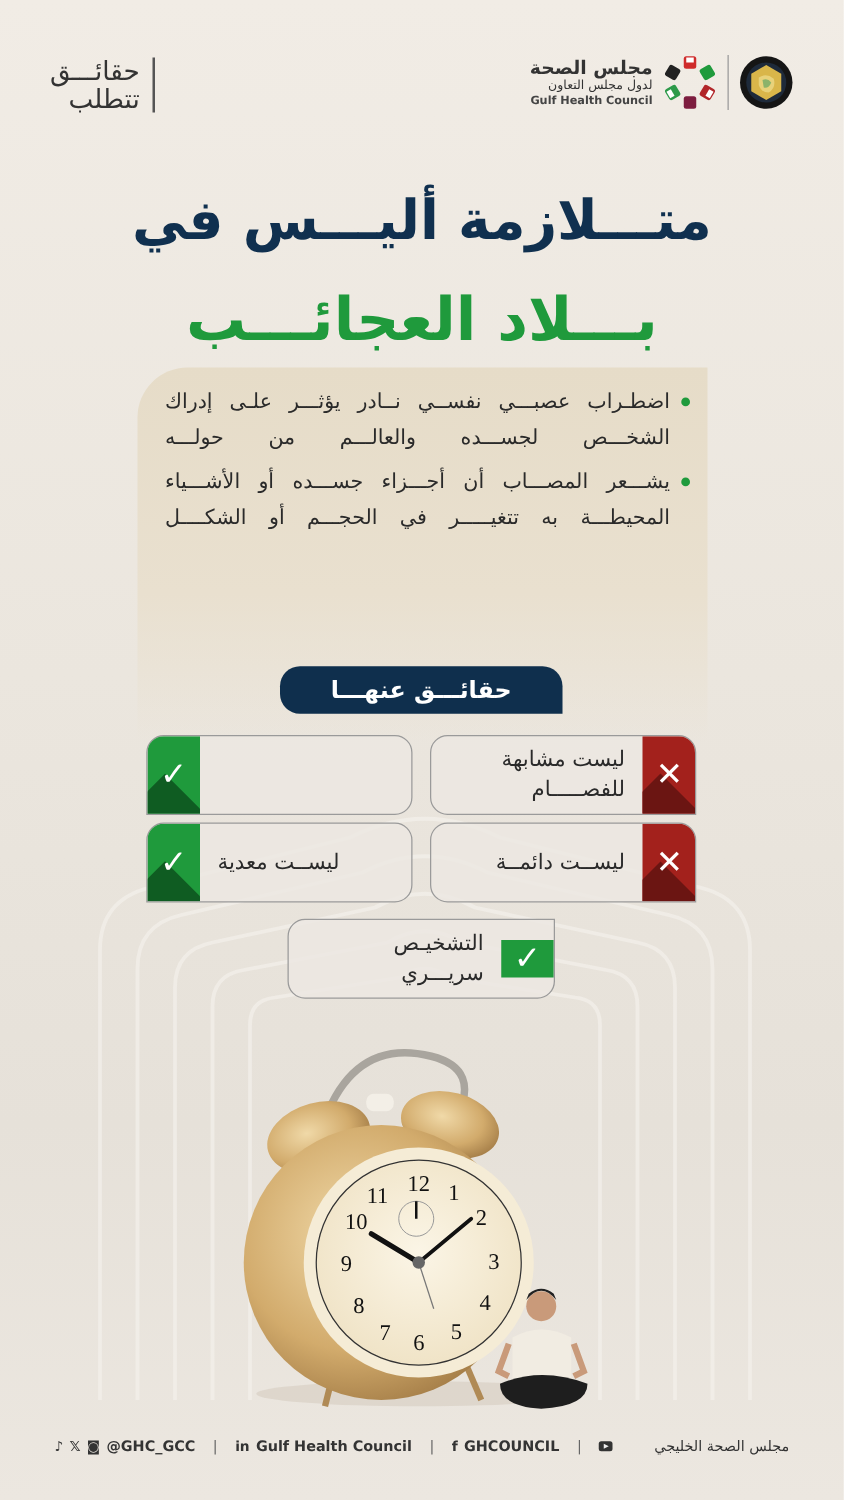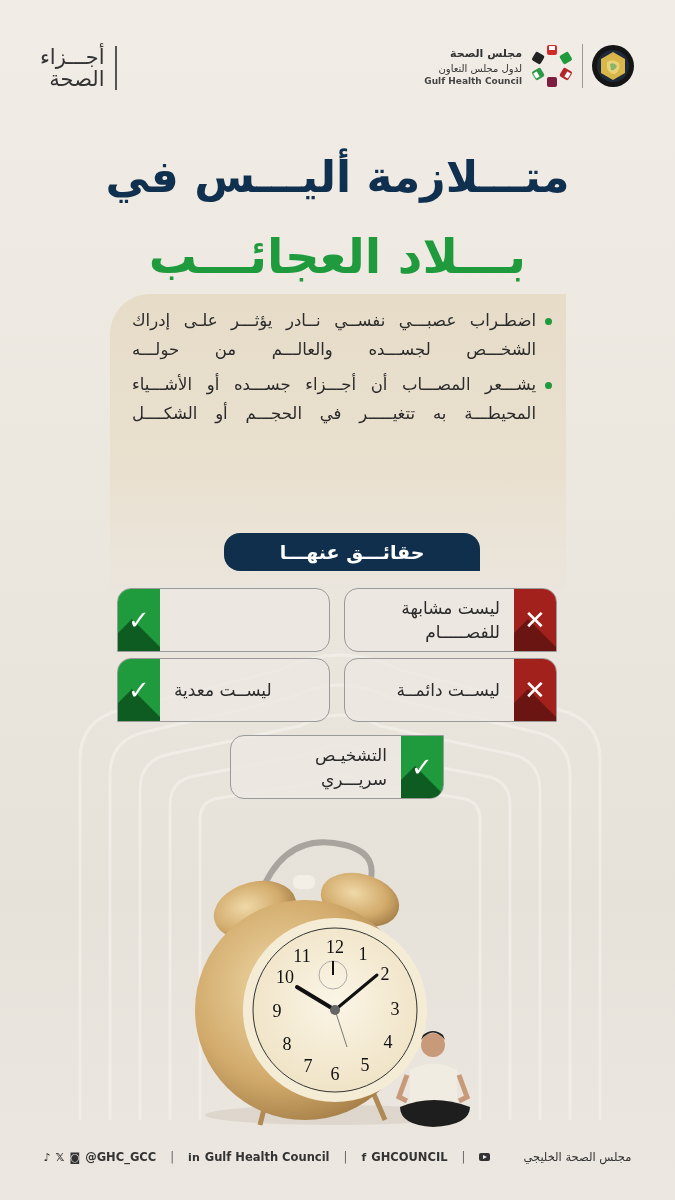--- a/index.html
+++ b/index.html
@@ -21,21 +21,21 @@
   }
   .guide-text {
     direction: rtl; text-align: right; font-size: 21px; line-height: 22px; color: #333;
     font-family: "DejaVu Sans", sans-serif;
   }
   .guide-bar { width: 2px; height: 44px; background: #555; margin-left: 10px; }
   .council {
     position: absolute; right: 40px; top: 44px; display: flex; align-items: center; gap: 8px;
   }
   .council-text { direction: rtl; text-align: right; color: #333; }
-  .council-ar1 { font-size: 11px; font-weight: bold; line-height: 16px; }
+  .council-ar1 { font-size: 15px; font-weight: bold; line-height: 16px; }
   .council-ar2 { font-size: 10px; line-height: 14px; }
   .council-en { font-size: 9px; direction: ltr; text-align: right; font-weight: bold; color: #444; }
   .council-sep { width: 1px; height: 44px; background: #999; }
   
   .title {
     position: absolute; top: 150px; left: 0; width: 675px; text-align: center;
     direction: rtl; font-family: "DejaVu Sans", sans-serif; font-weight: bold;
   }
   .title-1 { font-size: 44px; color: #10304f; line-height: 54px; }
   .title-2 { font-size: 48px; color: #1f9a3c; line-height: 64px; margin-top: 20px; }
@@ -52,21 +52,21 @@
   .bullets li {
     position: relative; padding-right: 16px; font-size: 16.5px; line-height: 29px;
     color: #2a2a2a; margin-bottom: 6px; text-align: justify; text-align-last: justify;
   }
   .bullets li::before {
     content: ""; position: absolute; right: 0; top: 12px; width: 7px; height: 7px;
     border-radius: 50%; background: #1f9a3c;
   }
   
   .facts-head {
-    position: absolute; left: 224px; top: 533px; width: 256px; height: 38px;
+    position: absolute; left: 224px; top: 533px; width: 226px; height: 38px;
     background: #0f2f4d; color: #fff; border-radius: 16px 16px 0 16px;
     display: flex; align-items: center; justify-content: center;
     font-size: 19px; font-weight: bold; direction: rtl;
   }
   
   .card {
     position: absolute; height: 64px; display: flex; direction: rtl;
     border: 1.5px solid #9a9a9a; background: rgba(236,232,226,0.85);
     overflow: hidden;
   }
@@ -83,21 +83,21 @@
   .badge .shadow {
     position: absolute; left: 14px; top: 30px; width: 60px; height: 60px;
     transform: rotate(45deg); transform-origin: top left;
   }
   .badge.no .shadow { background: #6b1512; }
   .badge.yes .shadow { background: #0f5c22; }
   .badge .glyph { position: relative; z-index: 1; }
   .card.right { border-radius: 14px 14px 0 14px; }
   .card.left { border-radius: 14px 14px 14px 0; direction: ltr; }
   .card.left .label { direction: rtl; justify-content: flex-end; }
-  .card.center { border-radius: 14px 0 14px 14px; direction: ltr; }
+  .card.center { border-radius: 14px 0 14px 14px; direction: ltr; align-items: center; }
   
   .illus { position: absolute; left: 185px; top: 835px; width: 300px; height: 300px; }
   
   .footer {
     position: absolute; top: 1150px; left: 0; width: 675px; display: flex; justify-content: center;
     align-items: center; gap: 10px; font-size: 11.5px; color: #333; font-weight: bold;
   }
   .footer .sep { color: #666; font-weight: normal; margin: 0 4px; }
   .footer .item { display: flex; align-items: center; gap: 5px; }
   .footer .ico { font-size: 11px; }
@@ -118,22 +118,22 @@
     <path d="M70 520 V175 Q70 140 105 132 L250 98 Q300 72 350 98 L495 132 Q530 140 530 175 V520"></path>
     <path d="M100 520 V190 Q100 160 130 154 L260 126 Q300 104 340 126 L470 154 Q500 160 500 190 V520"></path>
     <path d="M130 520 V205 Q130 180 155 176 L270 154 Q300 136 330 154 L445 176 Q470 180 470 205 V520"></path>
     <path d="M160 520 V220 Q160 200 180 198 L280 182 Q300 168 320 182 L420 198 Q440 200 440 220 V520"></path>
   </g>
 </svg>
 
 <div class="header">
   <div class="guide">
     <div class="guide-text">
-      <div>أجـــزاء</div>
-      <div>الصحة</div>
+      <div>حقائـــق</div>
+      <div>تتطلب</div>
     </div>
     <div class="guide-bar"></div>
   </div>
 
   <div class="council">
     <div class="council-text">
       <div class="council-ar1">مجلس الصحة</div>
       <div class="council-ar2">لدول مجلس التعاون</div>
       <div class="council-en">Gulf Health Council</div>
     </div>

